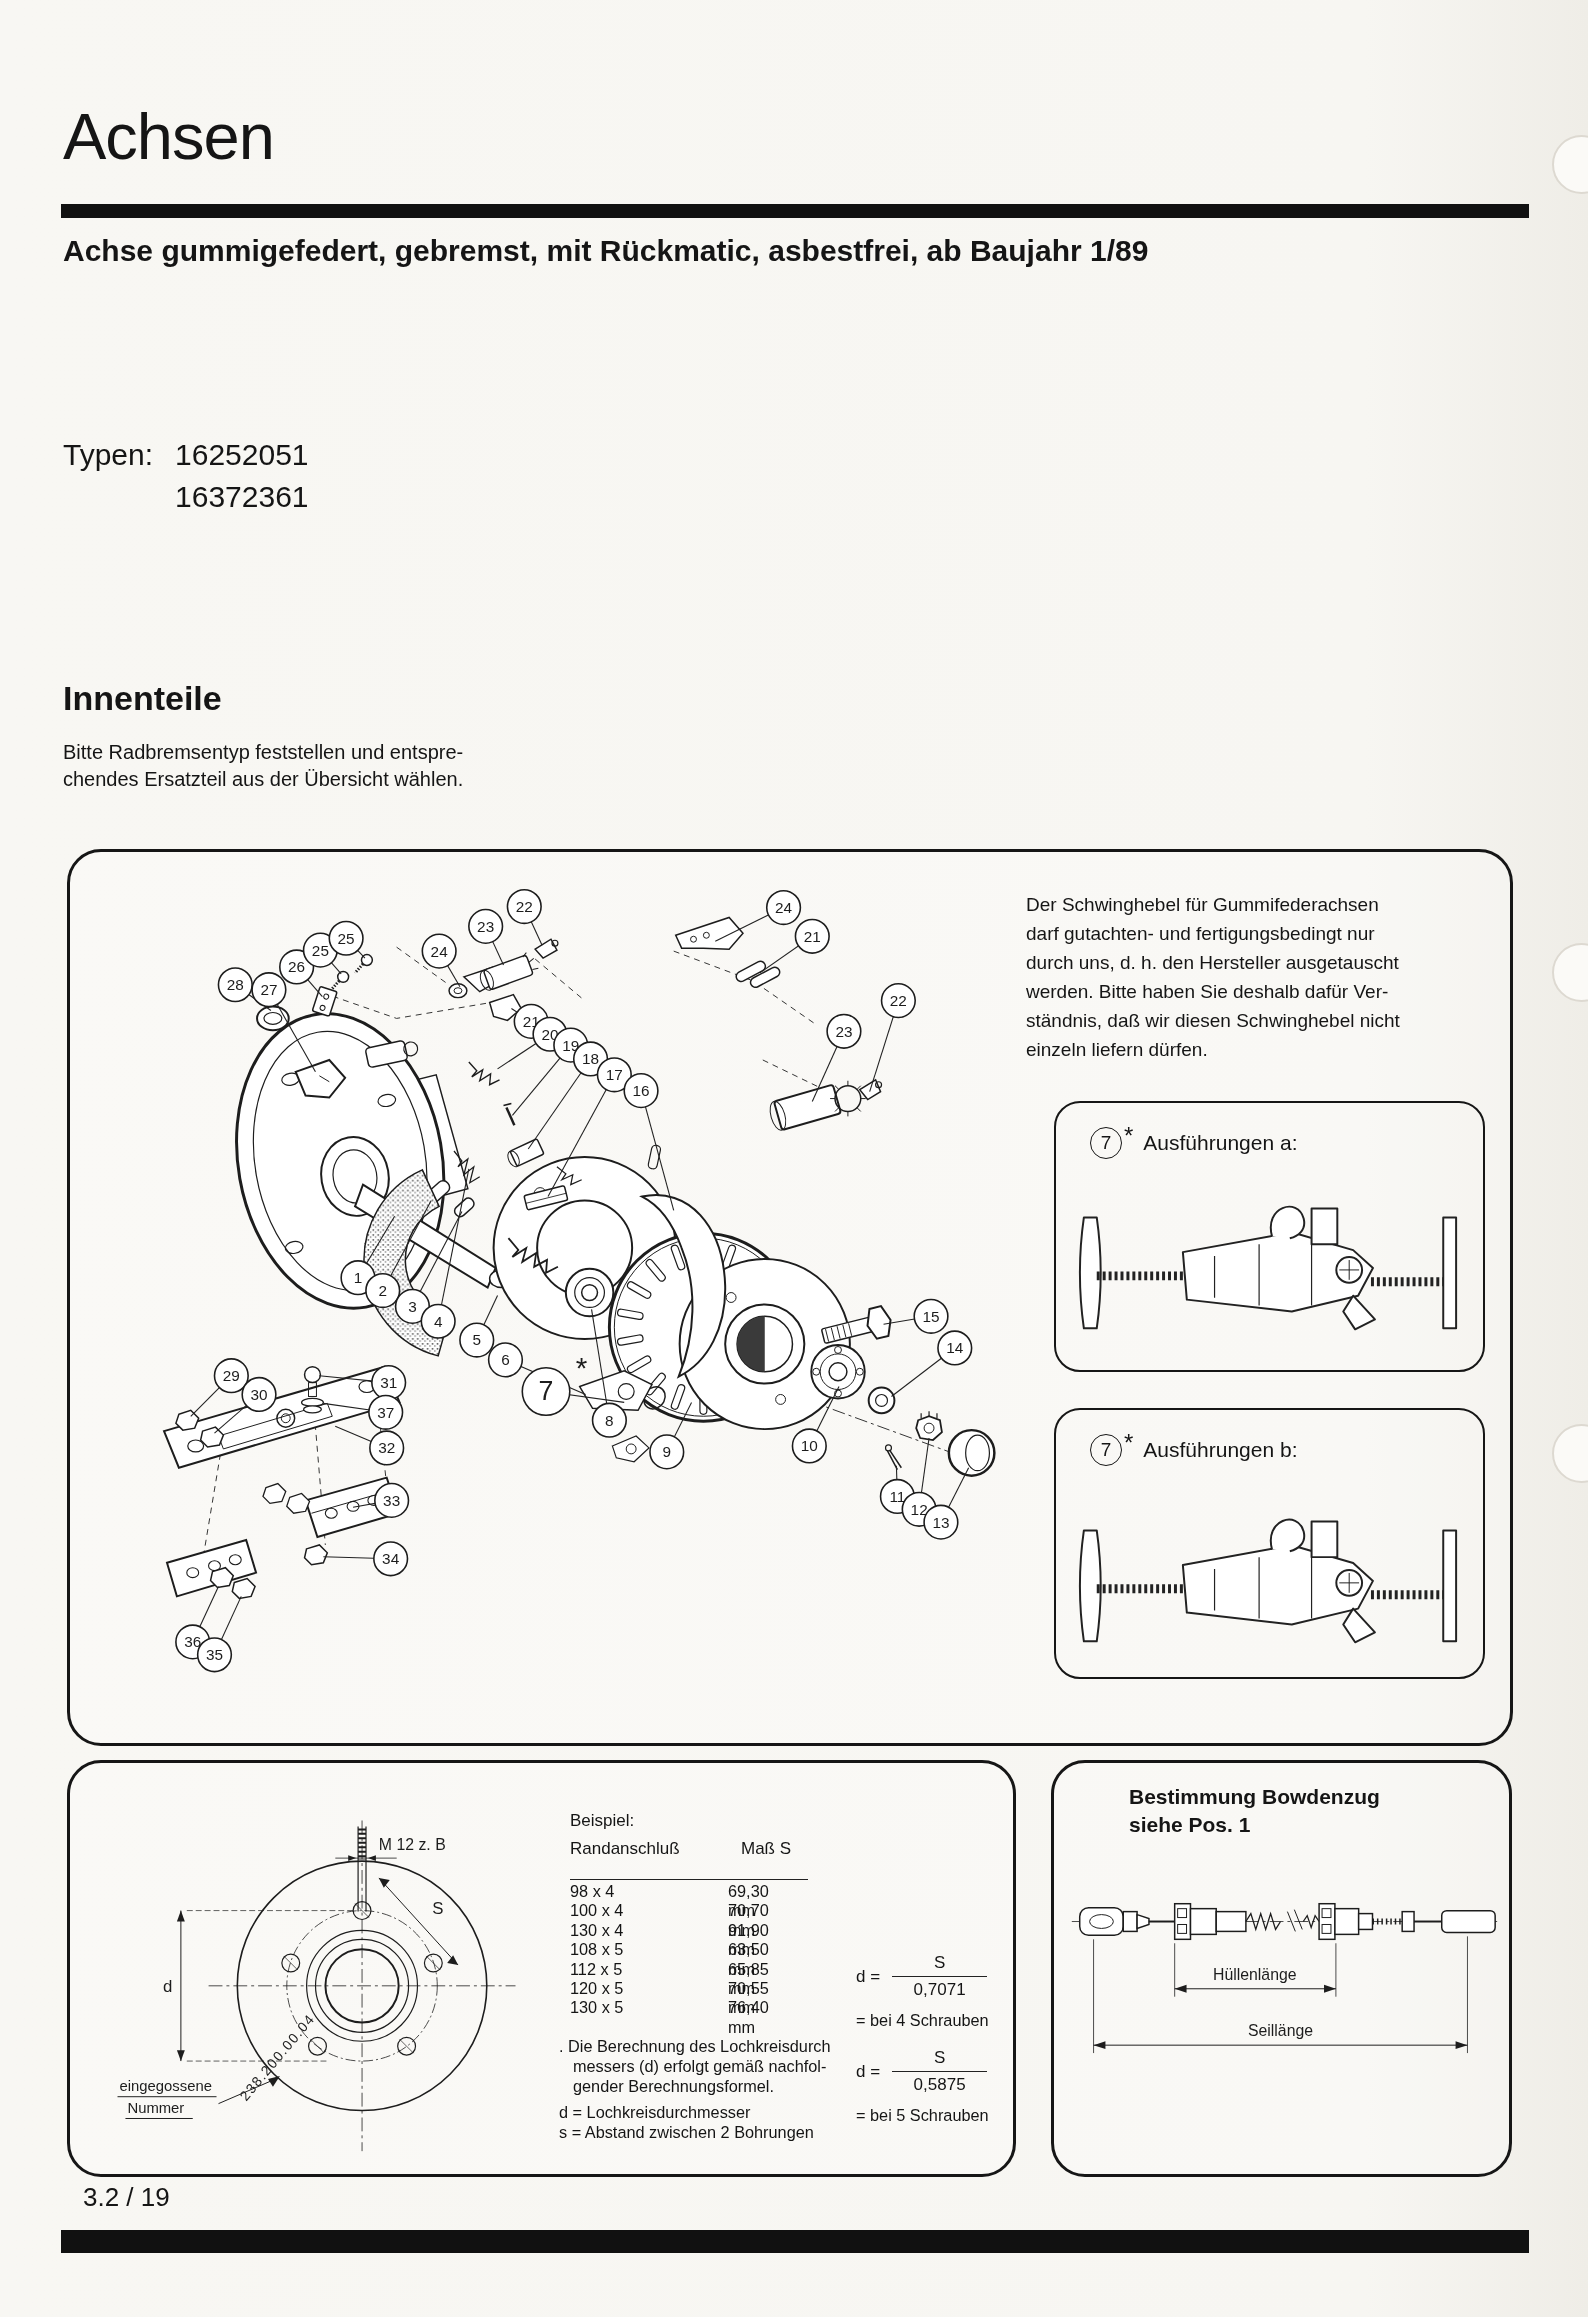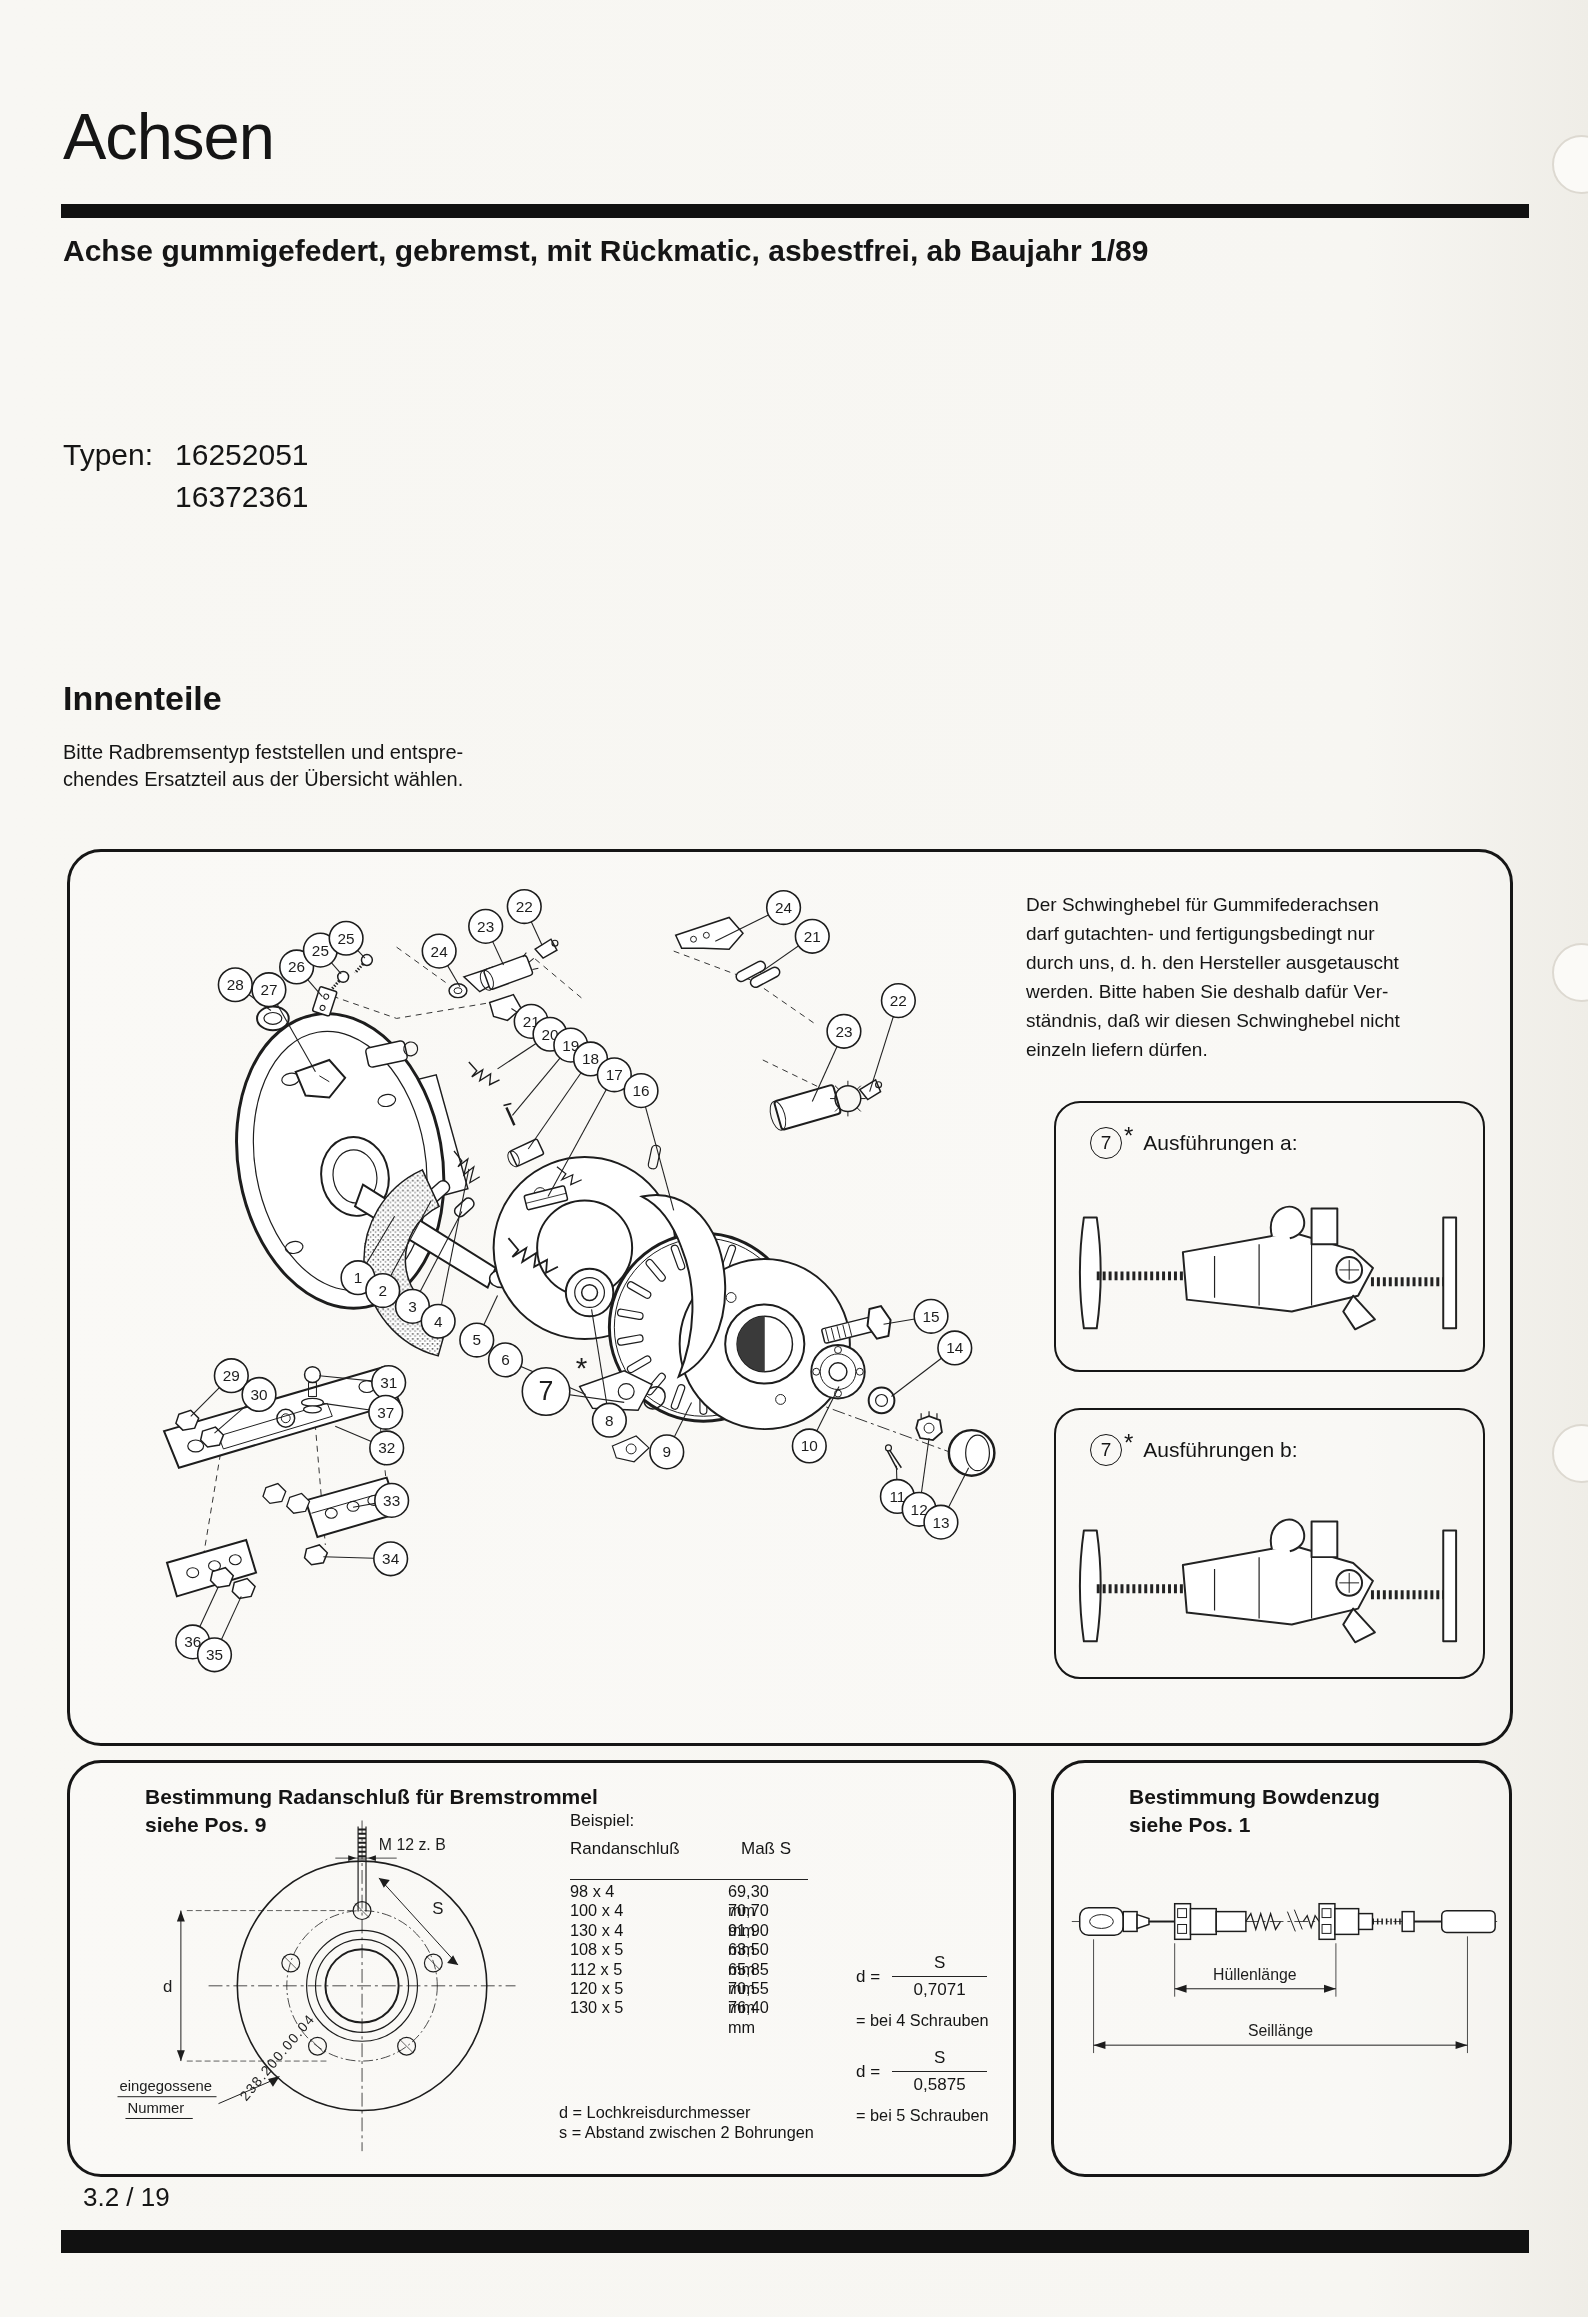--- a/index.html
+++ b/index.html
@@ -484,22 +484,20 @@
           <rect x="258" y="29" width="26" height="36" fill="#fff"></rect>
           <circle cx="296" cy="91" r="13" fill="#fff"></circle>
           <path d="M296,81 v20 M286,91 h20" stroke-width="1"></path>
           <path d="M300,117 L322,141 L302,151 L290,133 Z" fill="#fff"></path>
         </g>
     </svg>
   </div>
 </div>
 
 <div class="panel bottom-box" id="ra-box">
-  <div class="box-title preline">Bestimmung Radanschluß für Bremstrommel
-siehe Pos. 9</div>
 
   <svg class="abs" style="left:0;top:0;width:495px;height:411px" viewBox="0 0 500 415">
     <g stroke="#1d1d1d" fill="none">
       <line x1="140" y1="225" x2="450" y2="225" stroke-width="0.8" stroke-dasharray="14,4,3,4"></line>
       <line x1="295" y1="58" x2="295" y2="392" stroke-width="0.8" stroke-dasharray="14,4,3,4"></line>
       <circle cx="295" cy="225" r="126" stroke-width="1.6"></circle>
       <circle cx="295" cy="225" r="56" stroke-width="1.2"></circle>
       <circle cx="295" cy="225" r="47" stroke-width="1.2"></circle>
       <circle cx="295" cy="225" r="37" stroke-width="2"></circle>
       <circle cx="295" cy="225" r="76" stroke-width="0.8" stroke-dasharray="10,3,2,3"></circle>
@@ -543,20 +541,23 @@
   <div class="abs" id="ra-rows">
       <div class="ra-row"><span class="c1">98 x 4</span><span class="c2">69,30 mm</span></div>
       <div class="ra-row"><span class="c1">100 x 4</span><span class="c2">70,70 mm</span></div>
       <div class="ra-row"><span class="c1">130 x 4</span><span class="c2">91,90 mm</span></div>
       <div class="ra-row"><span class="c1">108 x 5</span><span class="c2">63,50 mm</span></div>
       <div class="ra-row"><span class="c1">112 x 5</span><span class="c2">65,85 mm</span></div>
       <div class="ra-row"><span class="c1">120 x 5</span><span class="c2">70,55 mm</span></div>
       <div class="ra-row"><span class="c1">130 x 5</span><span class="c2">76,40 mm</span></div>
     </div>
 
+  <div class="abs preline" id="ra-note">.  Die Berechnung des Lochkreisdurch
+messers (d) erfolgt gemäß nachfol-
+gender Berechnungsformel.</div>
   <div class="abs preline" id="ra-legend">d = Lochkreisdurchmesser
 s = Abstand zwischen 2 Bohrungen</div>
 
   <div class="formula" id="formula-1">
     <span class="lhs">d =</span>
     <span class="frac">
       <span class="num">S</span>
       <span class="den">0,7071</span>
     </span>
   </div>

